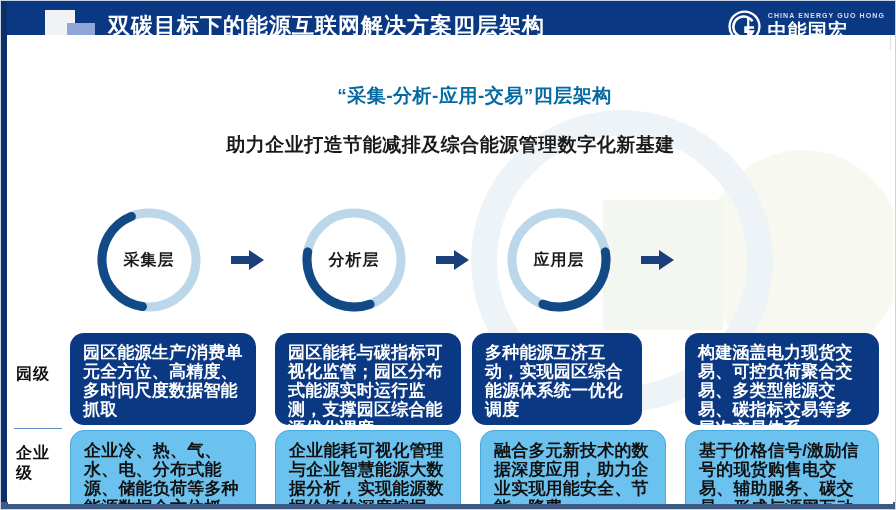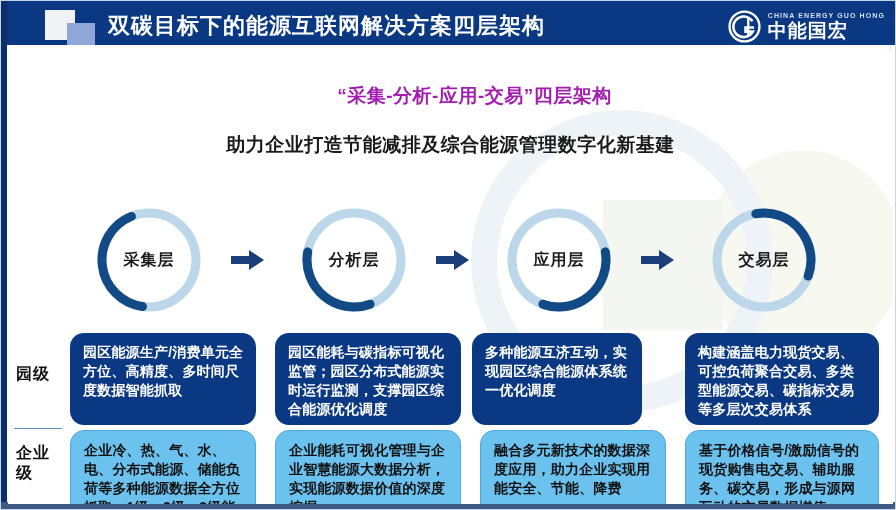--- a/index.html
+++ b/index.html
@@ -24,21 +24,21 @@
   .frame-bottom{
     position:absolute;left:0;bottom:0;width:896px;height:7px;
     background:#3d5a84;
   }
   .frame-right{
     position:absolute;right:0;top:0;width:4px;height:510px;
     background:#ffffff;border-left:1px solid #d7dfea;
   }
   
   .header{
-    position:absolute;left:6px;top:0;width:890px;height:44px;
+    position:absolute;left:6px;top:0;width:890px;height:34px;
     background:#0b3882;
     overflow:hidden;
   }
   .hdr-sq-white{
     position:absolute;left:38px;top:9px;width:30px;height:30px;
     background:#f1f2f4;
   }
   .hdr-sq-blue{
     position:absolute;left:60px;top:22px;width:28px;height:28px;
     background:#8fa6d8;
@@ -80,21 +80,21 @@
   .wm3{
     right:170px;top:150px;width:120px;height:130px;
     background:#f4f6f1;
   }
   
   .headline{
     position:absolute;left:0;top:32px;width:885px;text-align:center;
     z-index:4;
   }
   .headline .l1{
-    font-size:19px;font-weight:bold;color:#a21caf;line-height:28px;
+    font-size:19px;font-weight:bold;color:#0369a1;line-height:28px;
     letter-spacing:.5px;
     margin-left:48px;
   }
   .headline .l2{
     font-size:19px;font-weight:bold;color:#1a1a1a;line-height:30px;
     letter-spacing:.5px;margin-top:20px;
   }
   
   .circles{
     position:absolute;left:0;top:155px;width:885px;height:118px;z-index:4;margin-left:8px;
@@ -122,21 +122,21 @@
   }
   .rowlabel.r1{top:31px;}
   .rowlabel.r2{top:110px;}
   .divider{
     position:absolute;left:6px;top:95px;width:48px;height:1px;
     background:#5d8fc4;
   }
   .card{
     position:absolute;box-sizing:border-box;
     border-radius:14px;padding:10px 11px 8px 13px;
-    font-size:14px;font-weight:bold;line-height:19px;
+    font-size:17px;font-weight:bold;line-height:19px;
     letter-spacing:.2px;overflow:hidden;
   }
   .card.dark{
     background:#0b3882;color:#ffffff;top:0;height:92px;
   }
   .card.light{
     background:#6cc2ef;color:#111111;top:97px;height:104px;
     border:1px solid #4aa9dd;
   }
 </style>
@@ -209,27 +209,20 @@
           <circle cx="55" cy="55" r="47" fill="none" stroke="#bcd6ea" stroke-width="9"></circle>
           <path id="arc2" fill="none" stroke="#124a86" stroke-width="9" stroke-linecap="round" d="M 101.29 46.84 A 47 47 0 0 1 38.93 99.17"></path>
         </svg>
         <div class="label">应用层</div>
       </div>
 
       <svg class="arrow" style="left:625px" viewBox="0 0 34 22">
         <path d="M0 7 H18 V1 L33 11 L18 21 V15 H0 Z" fill="#1a3f7a"></path>
       </svg>
 
-      <div class="node" id="node3" style="left:693px">
-        <svg width="110" height="110" viewBox="0 0 110 110">
-          <circle cx="55" cy="55" r="47" fill="none" stroke="#bcd6ea" stroke-width="9"></circle>
-          <path id="arc3" fill="none" stroke="#124a86" stroke-width="9" stroke-linecap="round" d="M 46.84 8.71 A 47 47 0 0 1 99.17 71.07"></path>
-        </svg>
-        <div class="label">交易层</div>
-      </div>
     </div>
 
     <div class="matrix">
 
       <div class="rowlabel r1">园级</div>
       <div class="divider"></div>
       <div class="rowlabel r2">企业级</div>
 
       <div class="card dark" style="left:62px;width:186px">园区能源生产/消费单元全方位、高精度、多时间尺度数据智能抓取</div>
       <div class="card dark" style="left:267px;width:186px">园区能耗与碳指标可视化监管；园区分布式能源实时运行监测，支撑园区综合能源优化调度</div>

